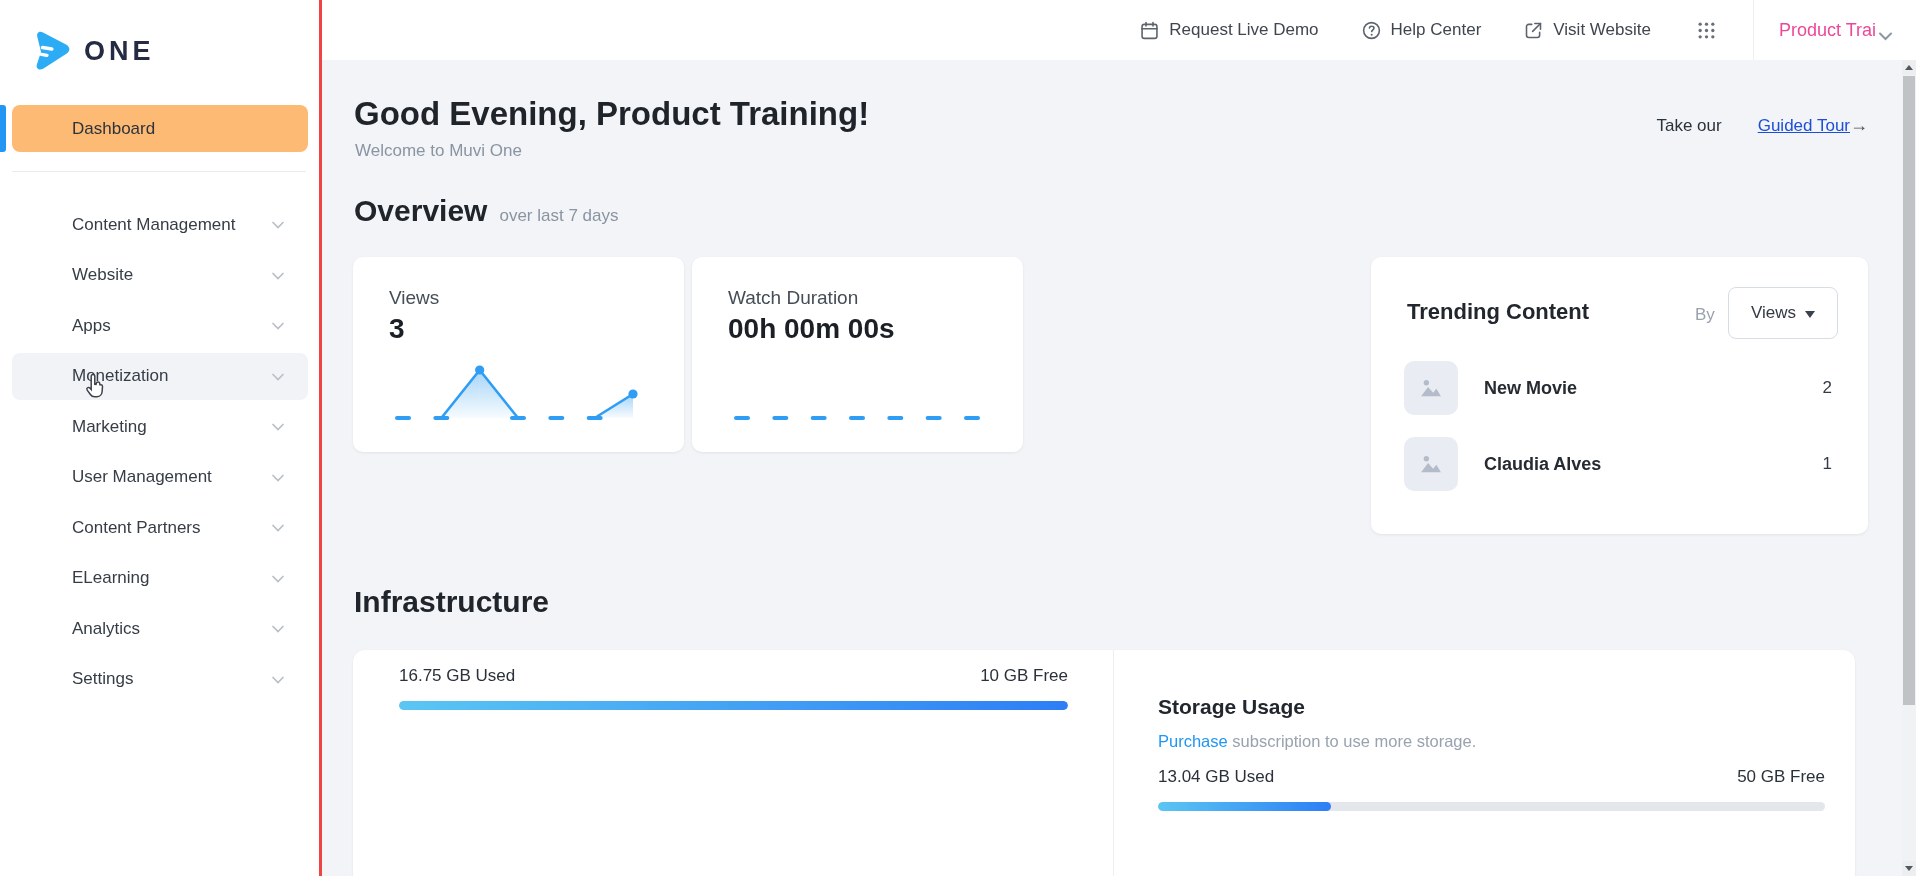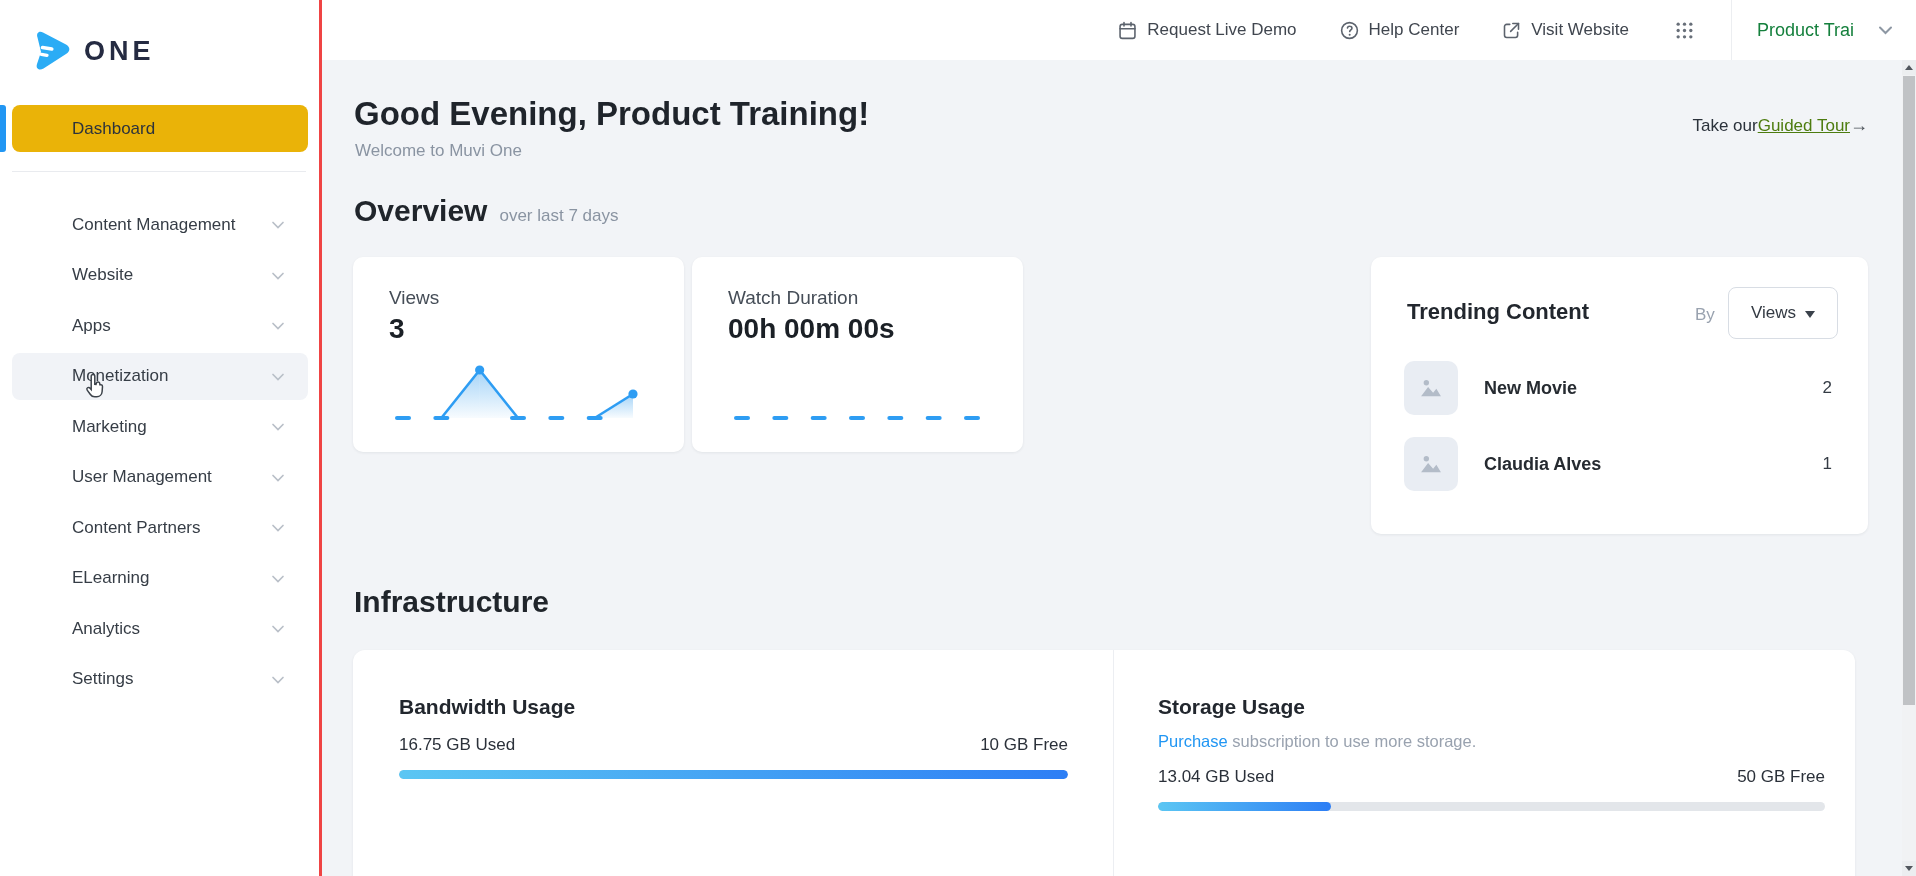--- a/index.html
+++ b/index.html
@@ -5,47 +5,47 @@
   * { margin:0; padding:0; box-sizing:border-box; }
   html,body { width:1916px; height:876px; overflow:hidden; }
   body { font-family:"Liberation Sans", sans-serif; background:#f2f4f7; position:relative; color:#22272d; }
 
   
   .sidebar { position:absolute; left:0; top:0; width:322px; height:876px; background:#ffffff; border-right:3px solid #ef4444; z-index:3; }
   .logo-row { position:absolute; left:28px; top:30px; display:flex; align-items:center; gap:12px; }
   .logo-text { font-size:27px; font-weight:700; letter-spacing:4px; color:#252b42; }
   .active-bar { position:absolute; left:0; top:105px; width:6px; height:47px; background:#2196f3; border-radius:0 3px 3px 0; }
   .nav-pill { position:absolute; left:12px; width:296px; height:47px; border-radius:8px; display:flex; align-items:center; padding-left:60px; font-size:17px; color:#363d46; }
-  .pill-active { top:105px; background:#eab308; color:#2d333b; }
+  .pill-active { top:105px; background:#fdba74; color:#2d333b; }
   .side-divider { position:absolute; left:12px; right:13px; top:171px; height:1px; background:#e9ebef; }
   .nav-list { position:absolute; left:12px; top:201px; width:296px; }
   .nav-item { position:relative; height:47px; margin-bottom:3.5px; border-radius:8px; display:flex; align-items:center; padding-left:60px; font-size:17px; color:#363d46; cursor:pointer; }
   .nav-item.hovered { background:#f1f3f7; }
   .nav-item .chev { position:absolute; right:23px; top:19px; }
 
   
   .topbar { position:absolute; left:322px; top:0; right:0; height:60px; background:#ffffff; display:flex; align-items:center; justify-content:flex-end; z-index:2; }
   .tb-item { display:flex; align-items:center; gap:9px; font-size:17px; color:#40464f; margin-left:42px; cursor:pointer; white-space:nowrap; }
   .tb-grid { margin-left:46px; cursor:pointer; display:flex; align-items:center; }
   .tb-divider { width:1px; height:60px; background:#eceef1; margin-left:37px; }
-  .tb-account { display:flex; align-items:center; gap:24px; margin-left:25px; margin-right:23px; font-size:18px; color:#15803d; cursor:pointer; white-space:nowrap; }
+  .tb-account { display:flex; align-items:flex-end; gap:2px; margin-left:25px; margin-right:23px; font-size:18px; color:#ec4899; cursor:pointer; white-space:nowrap; }
 
   
   .scrollbar { position:absolute; right:0; top:60px; width:14px; height:816px; background:#f1f2f4; z-index:4; }
   .sb-arrow { position:absolute; left:0; width:14px; height:15px; display:flex; align-items:center; justify-content:center; background:#eceef0; }
   .sb-up { top:0; } .sb-down { bottom:0; }
   .sb-thumb { position:absolute; left:1px; top:16px; width:12px; height:629px; background:#c0c2c5; }
   .tri-up { width:0;height:0;border-left:4px solid transparent;border-right:4px solid transparent;border-bottom:5px solid #52575e; }
   .tri-down { width:0;height:0;border-left:4px solid transparent;border-right:4px solid transparent;border-top:5px solid #52575e; }
 
   
   .greeting { position:absolute; left:354px; top:95px; font-size:33px; font-weight:600; color:#1f242b; }
   .welcome { position:absolute; left:355px; top:141px; font-size:17px; color:#8a94a2; }
   .tour { position:absolute; right:48px; top:115px; font-size:17px; color:#2b323b; display:flex; align-items:center; gap:0; }
-  .tour a { color:#4d7c0f; text-decoration:underline; cursor:pointer; }
+  .tour a { color:#1d4ed8; text-decoration:underline; cursor:pointer;margin-left:36px; }
   .tour .arrow { color:#4a5058; font-size:18px; }
 
   .section-title-row { position:absolute; display:flex; align-items:baseline; gap:12px; }
   .row-overview { left:354px; top:194px; }
   .row-infra { left:354px; top:585px; }
   .section-title { font-size:30px; font-weight:600; color:#20252b; }
   .section-sub { font-size:17px; color:#8a94a2; }
 
   
   .card { position:absolute; background:#fff; border-radius:10px; box-shadow:0 1px 3px rgba(16,24,40,.07); }
@@ -350,21 +350,20 @@
 </div>
 
 <div class="section-title-row row-infra">
   <span class="section-title">Infrastructure</span>
 </div>
 
 <div class="card card-infra">
   <div class="infra-divider"></div>
 
   <div class="infra-pane pane-left">
-    <div class="infra-h">Bandwidth Usage</div>
     <div class="usage-row">
       <span>16.75 GB Used</span>
       <span>10 GB Free</span>
     </div>
     <div class="bar-track">
       <div class="bar-fill" id="bw-fill" style="width: 100%;"></div>
     </div>
   </div>
 
   <div class="infra-pane pane-right">

